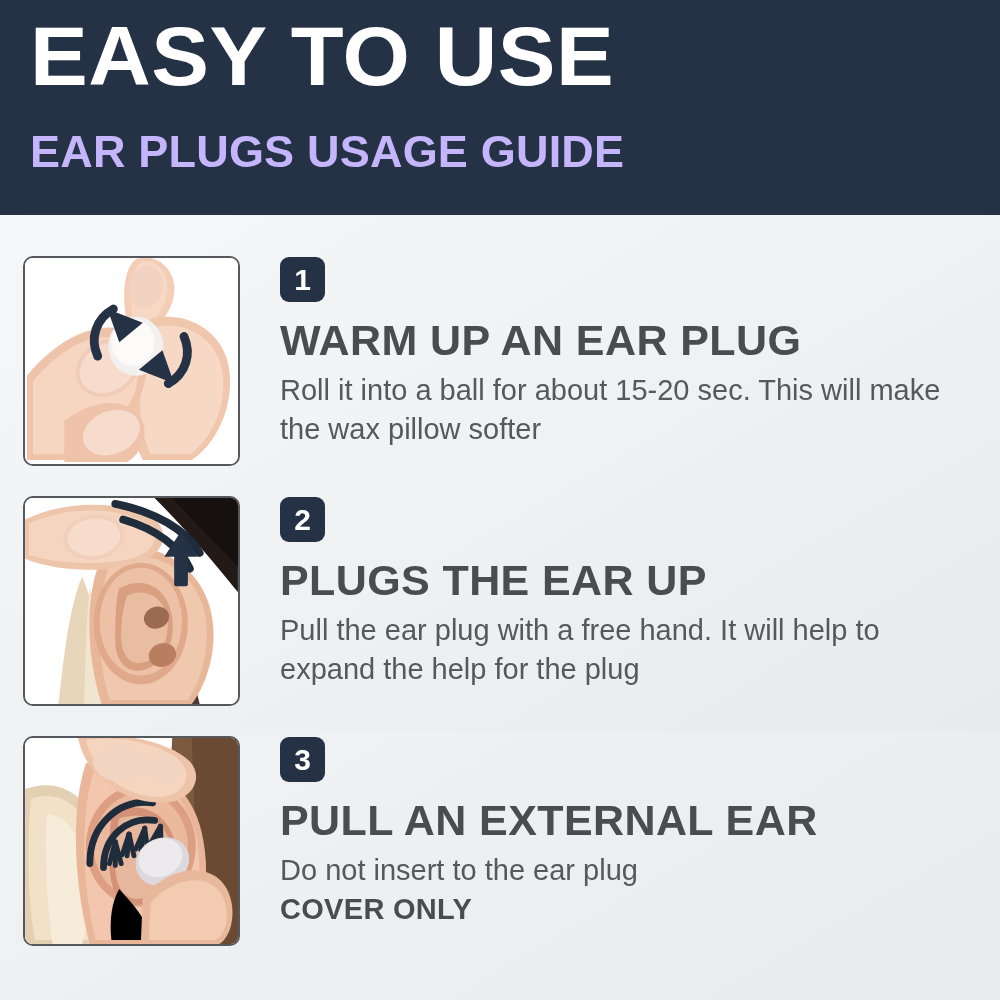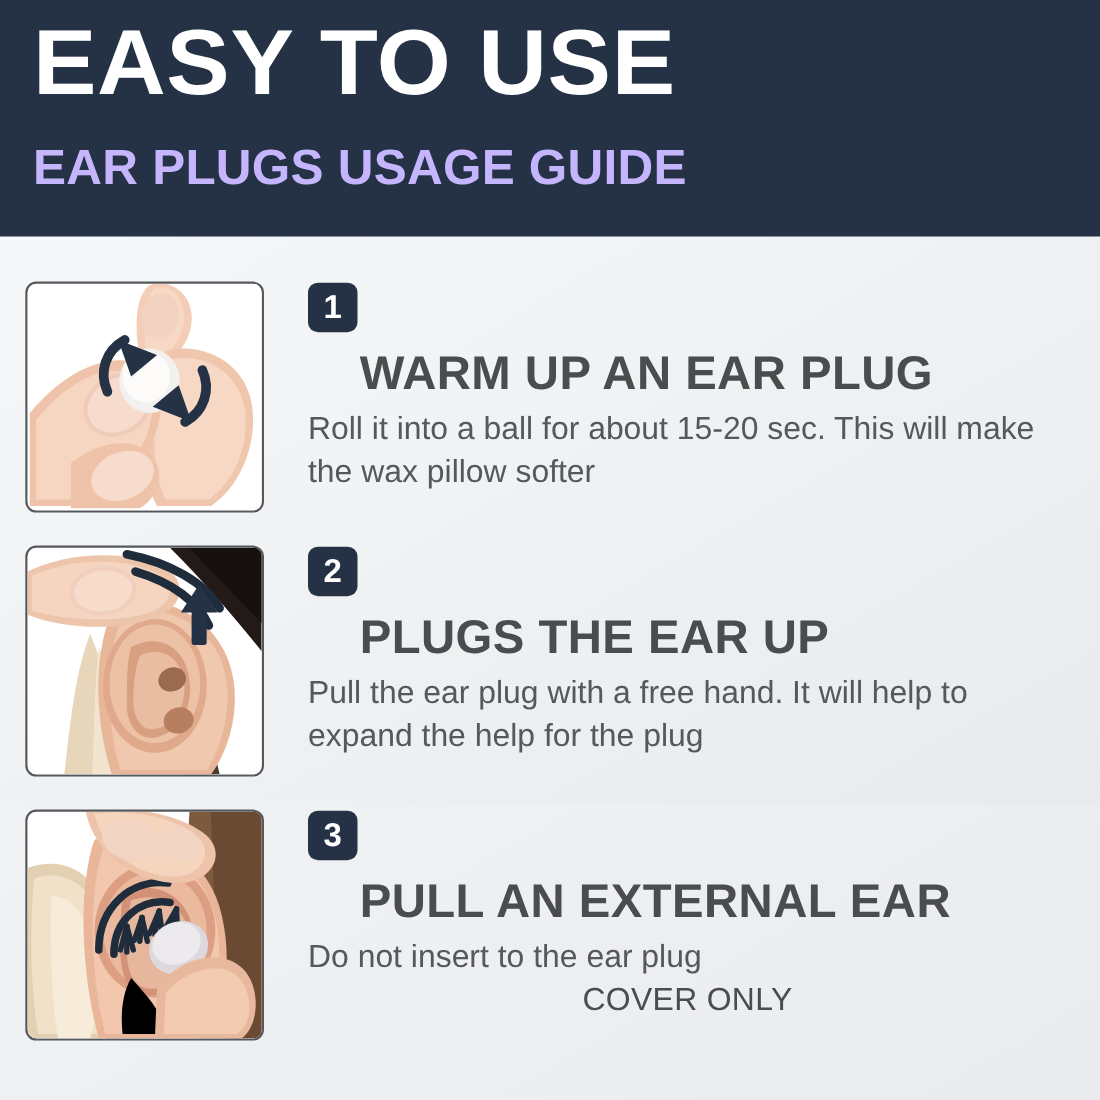--- a/index.html
+++ b/index.html
@@ -120,40 +120,38 @@
   .step-title {
     position: absolute;
     left: 0;
     top: 74px;
     font-size: 43px;
     line-height: 50px;
     font-weight: 600;
     letter-spacing: 0.4px;
     color: #4a4c4e;
     white-space: nowrap;
-    margin-left: 47px;
   }
 
   .step-desc {
     position: absolute;
     left: 0;
     top: 130px;
     width: 690px;
     font-size: 29px;
     line-height: 39px;
     font-weight: 400;
     color: #56585b;
   }
 
   .step-desc .emphasis {
     display: block;
-    font-weight: 400;
+    font-weight: 700;
     color: #4a4c4e;
     letter-spacing: 0.3px;
-    text-align: center;
   }
 </style>
 </head>
 <body>
 
 <div class="page">
 
   <div class="header">
     <div class="header-title">EASY TO USE</div>
     <div class="header-subtitle">EAR PLUGS USAGE GUIDE</div>

